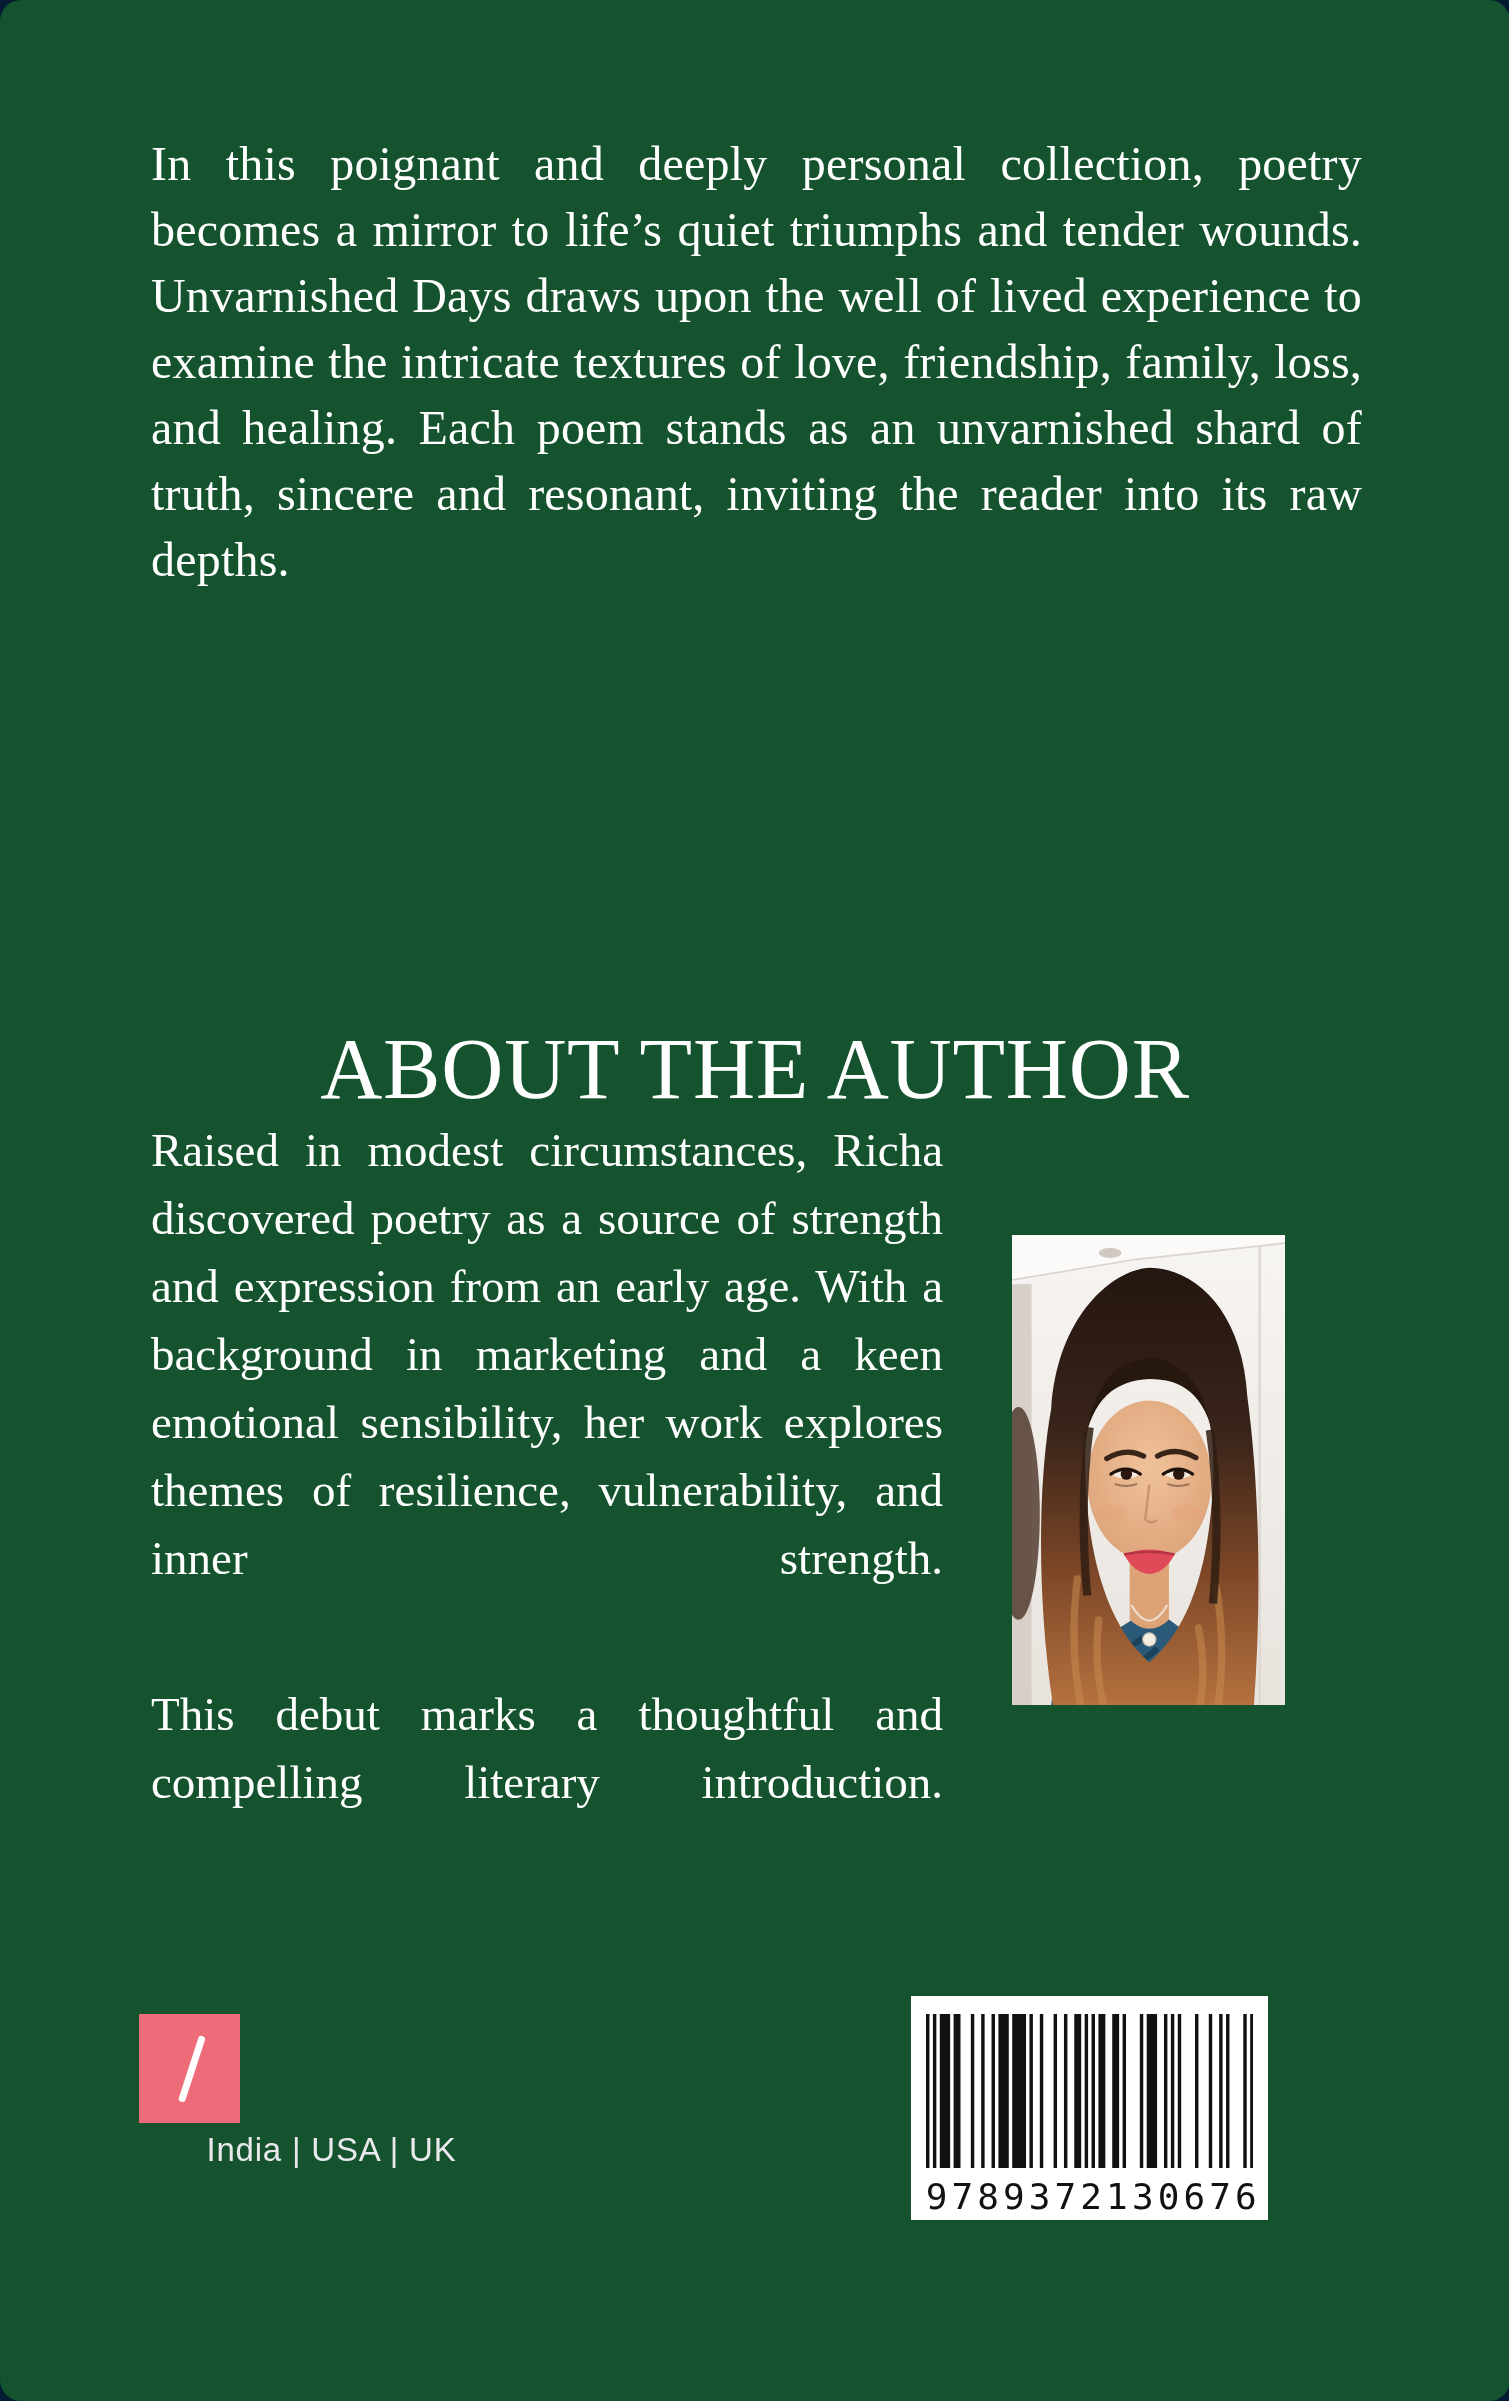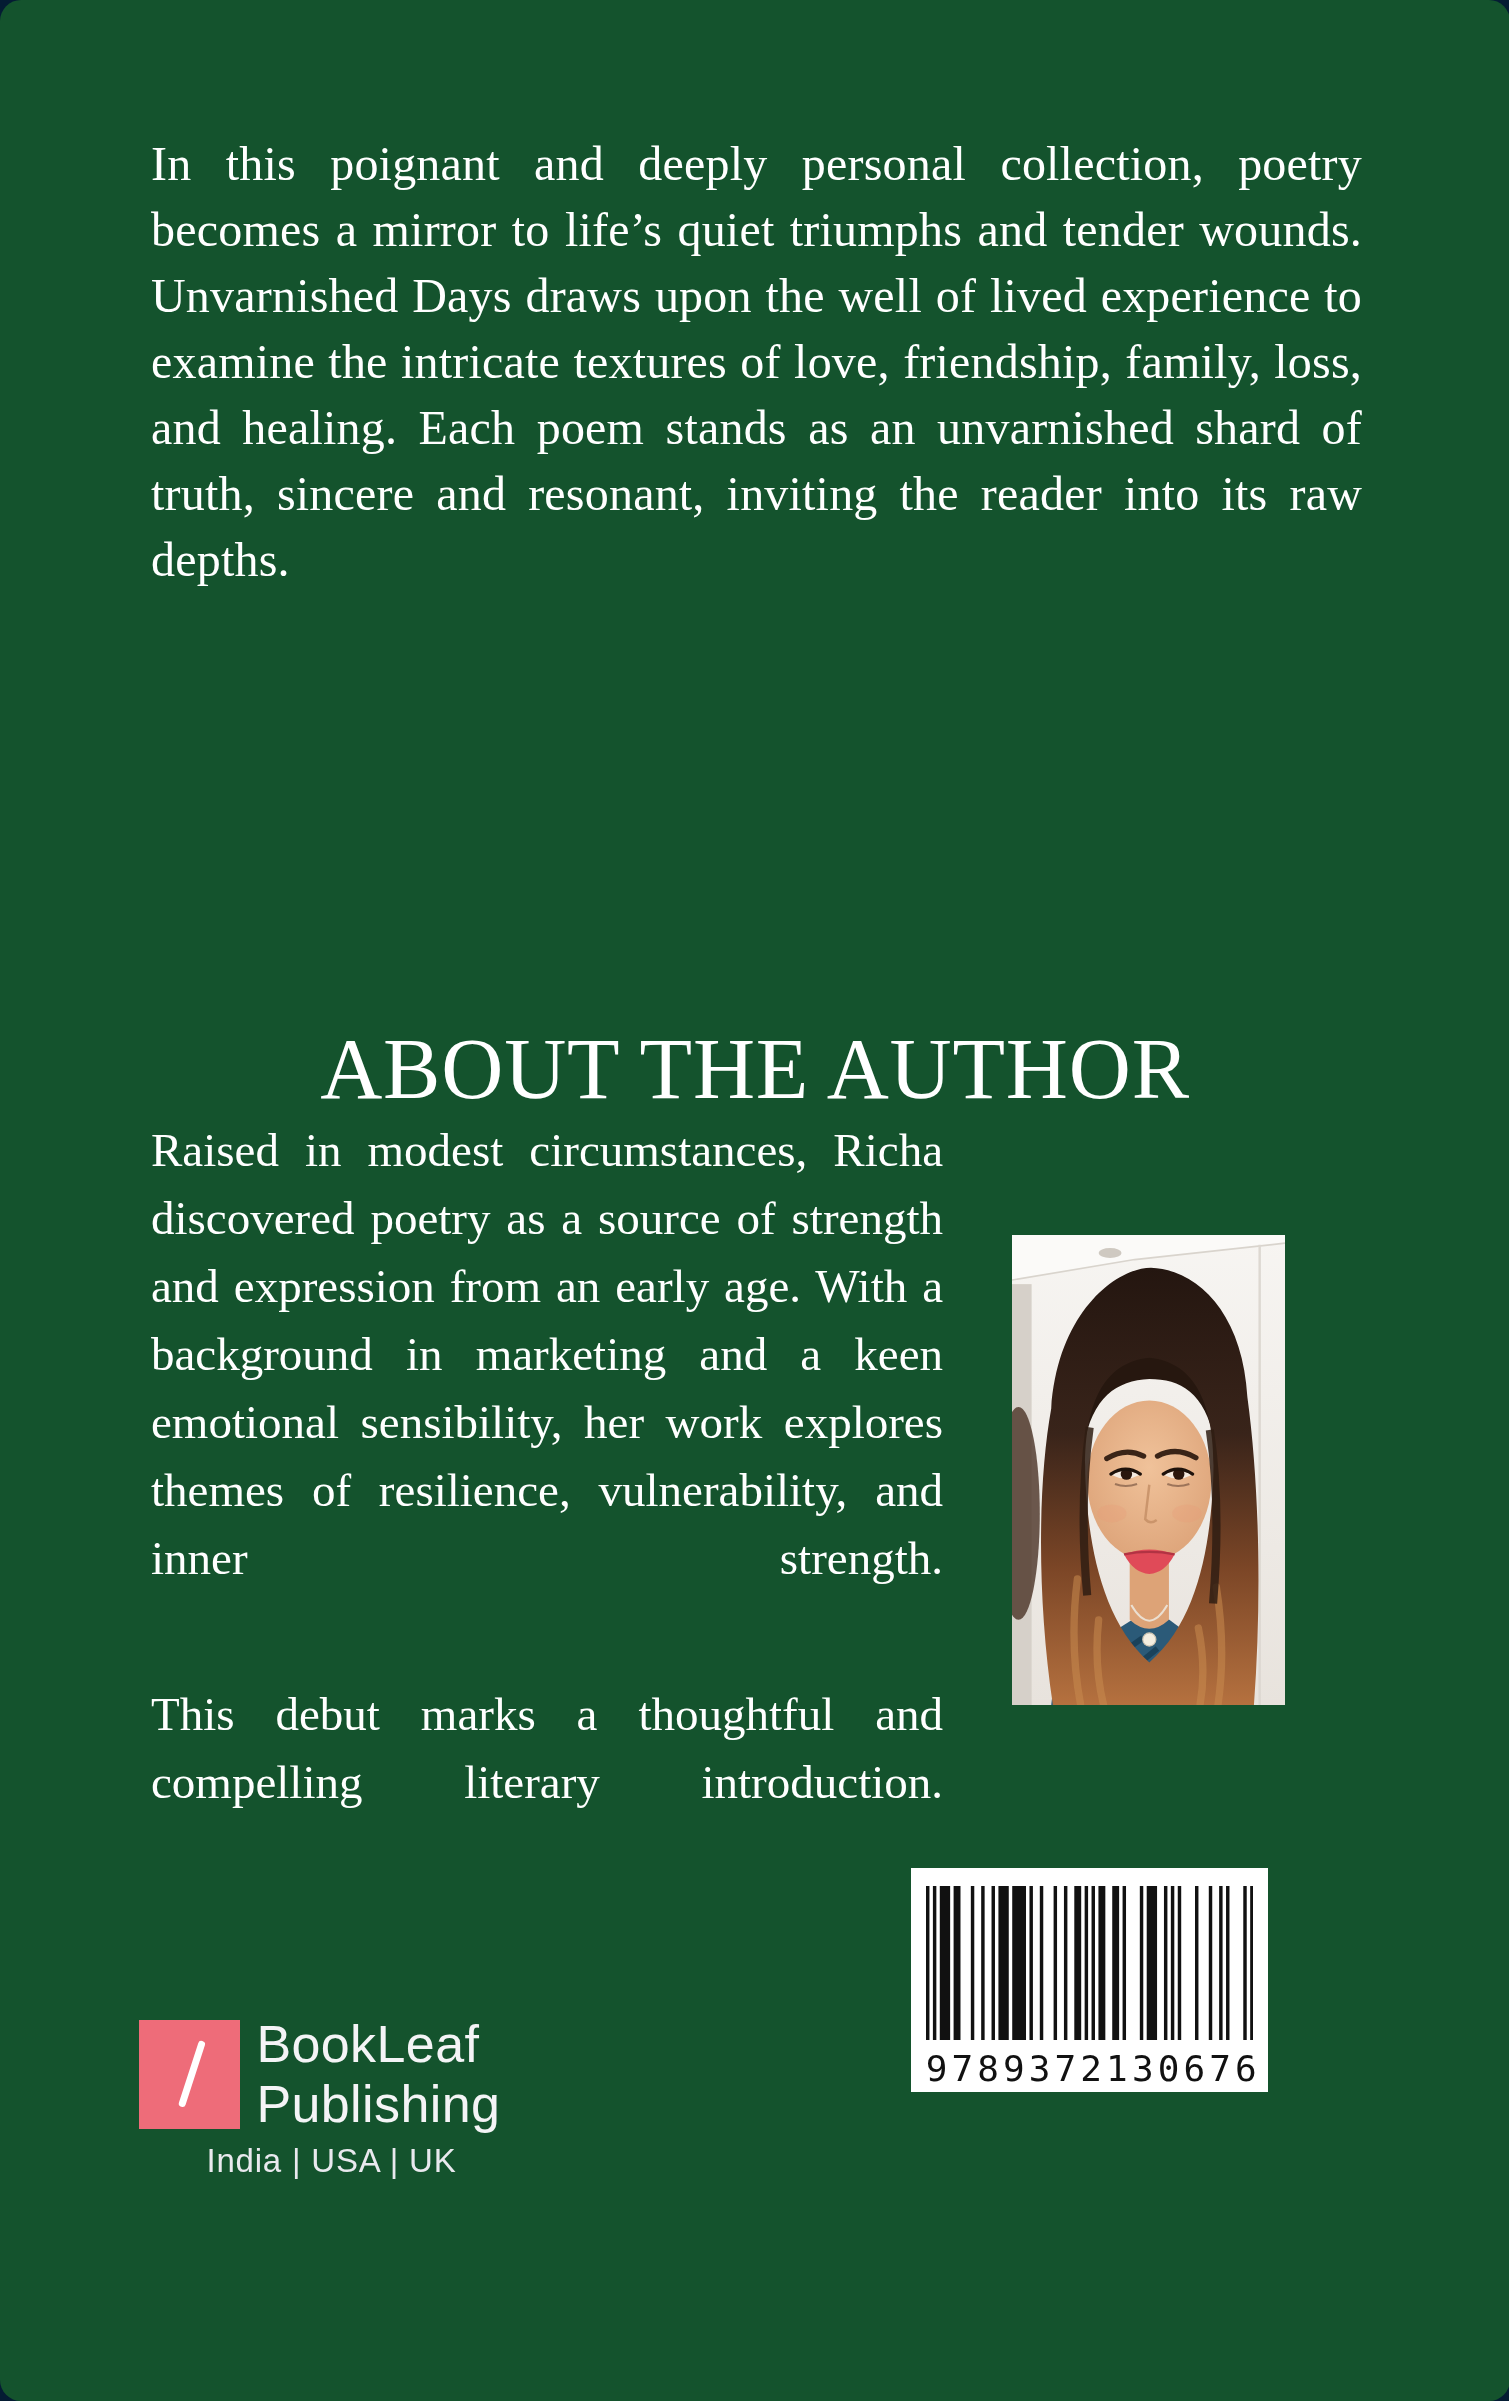--- a/index.html
+++ b/index.html
@@ -102,21 +102,21 @@
     font-family:"Liberation Sans", sans-serif;
     font-weight:300;
     font-size:33px;
     color:#e9e9ee;
     letter-spacing:0.8px;
   }
 
   
   .barcode {
     position:absolute;
-    left:911px; top:1868px;
+    left:911px; top:1996px;
     width:357px; height:224px;
     background:#ffffff;
     padding:18px 14.7px 8.2px 14.7px;
   }
   .barcode svg { display:block; width:100%; height:154px; }
   .isbn {
     margin-top:8.2px;
     text-align:center;
     font-family:"DejaVu Sans Mono", monospace;
     font-size:36px;
@@ -209,24 +209,20 @@
         <path d="M95,235 Q82,330 92,440 M242,238 Q256,330 246,450" stroke="#2f1d13" stroke-width="10" fill="none" opacity="0.85"></path>
       </svg>
     </div>
   </section>
 
   <footer>
     <div class="publisher">
       <div class="logo-row">
         <div class="logo-mark" style="background: rgb(238, 108, 121);">
           <span class="logo-slash"></span>
-        </div>
-        <div class="logo-text">
-          <div>BookLeaf</div>
-          <div>Publishing</div>
         </div>
       </div>
       <div class="regions">India | USA | UK</div>
     </div>
 
     <div class="barcode" style="background: rgb(255, 255, 255);">
       <svg id="barcode-svg" viewBox="0 0 95 60" preserveAspectRatio="none">
           <rect x="0" y="0" width="1" height="60" fill="#111111"></rect>
           <rect x="2" y="0" width="1" height="60" fill="#111111"></rect>
           <rect x="4" y="0" width="3" height="60" fill="#111111"></rect>

